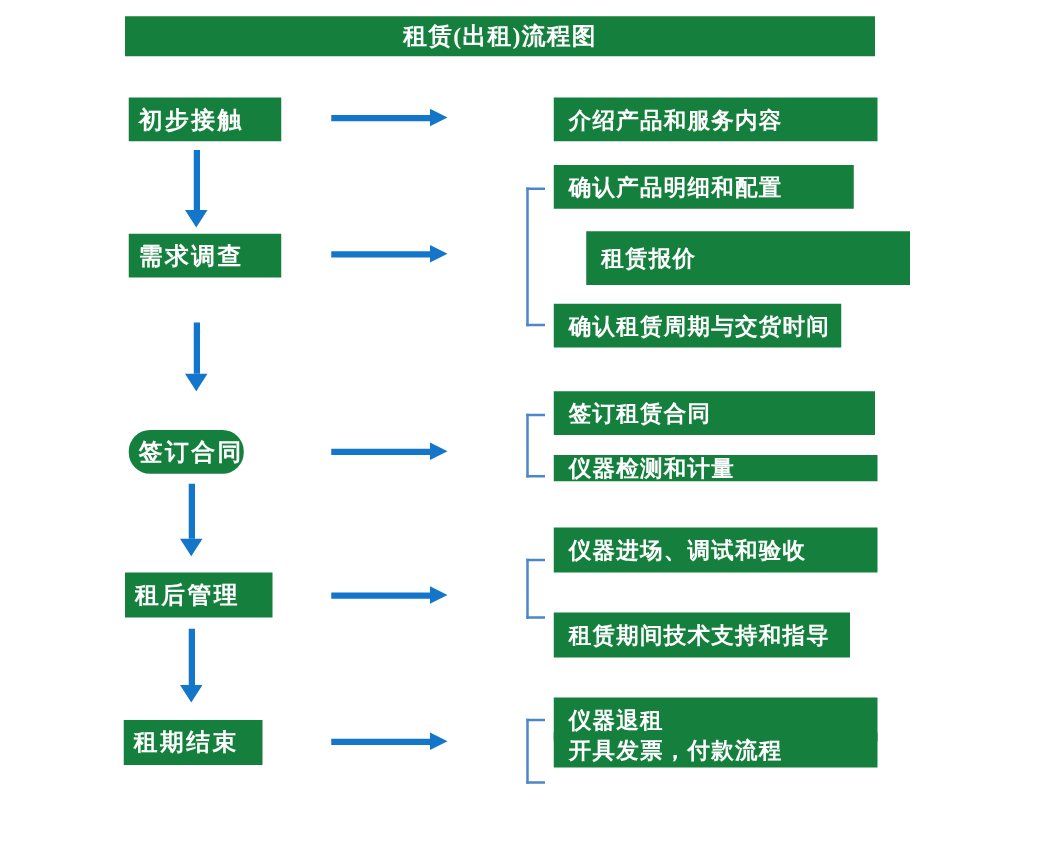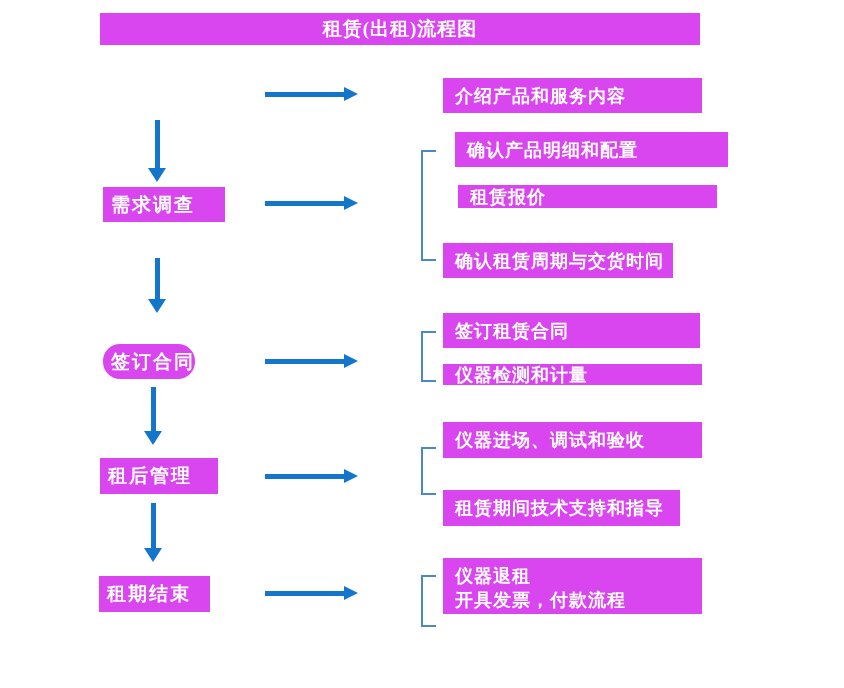--- a/index.html
+++ b/index.html
@@ -5,21 +5,21 @@
   html,body{margin:0;padding:0;background:#ffffff;}
   .stage{
     position:relative;
     width:844px;height:688px;
     background:#ffffff;
     font-family:"Liberation Serif","DejaVu Serif",serif;
     overflow:hidden;
   }
   .blue-box{
     position:absolute;
-    background:#d946ef;
+    background:#15803d;
     color:#ffffff;
     font-weight:bold;
     display:flex;
     align-items:center;
     box-sizing:border-box;
   }
   .title-bar{
     justify-content:center;
     font-size:19px;
     letter-spacing:1px;
@@ -73,29 +73,30 @@
     box-sizing:border-box;
   }
 </style>
 </head>
 <body>
 
 <div class="stage">
 
   <div class="blue-box title-bar" style="left:100px;top:13px;width:600px;height:32px;">租赁(出租)流程图</div>
 
+  <div class="blue-box step-box" style="left:103px;top:78px;width:122px;height:35px;">初步接触</div>
   <div class="blue-box step-box" style="left:103px;top:187px;width:122px;height:35px;">需求调查</div>
   <div class="blue-box step-box" style="left:103px;top:344px;width:92px;height:35px;border-radius:17px;">签订合同</div>
   <div class="blue-box step-box" style="left:100px;top:458px;width:118px;height:36px;">租后管理</div>
   <div class="blue-box step-box" style="left:99px;top:576px;width:111px;height:36px;">租期结束</div>
 
   <div class="blue-box detail-box" style="left:443px;top:78px;width:259px;height:35px;">介绍产品和服务内容</div>
 
-  <div class="blue-box detail-box" style="left:443px;top:132px;width:273px;height:35px;margin-left:12px;">确认产品明细和配置</div>
-  <div class="blue-box detail-box" style="left:458px;top:185px;width:259px;height:23px;">租赁报价</div>
+  <div class="blue-box detail-box" style="left:443px;top:132px;width:240px;height:35px;">确认产品明细和配置</div>
+  <div class="blue-box detail-box" style="left:469px;top:185px;width:259px;height:43px;">租赁报价</div>
   <div class="blue-box detail-box" style="left:443px;top:243px;width:230px;height:35px;">确认租赁周期与交货时间</div>
 
   <div class="blue-box detail-box" style="left:443px;top:313px;width:257px;height:35px;">签订租赁合同</div>
   <div class="blue-box detail-box" style="left:443px;top:364px;width:259px;height:21px;">仪器检测和计量</div>
 
   <div class="blue-box detail-box" style="left:443px;top:422px;width:259px;height:36px;">仪器进场、调试和验收</div>
   <div class="blue-box detail-box" style="left:443px;top:490px;width:237px;height:36px;">租赁期间技术支持和指导</div>
 
   <div class="blue-box detail-box" style="left:443px;top:558px;width:259px;height:35px;">仪器退租</div>
   <div class="blue-box detail-box" style="left:443px;top:586px;width:259px;height:28px;">开具发票，付款流程</div>

